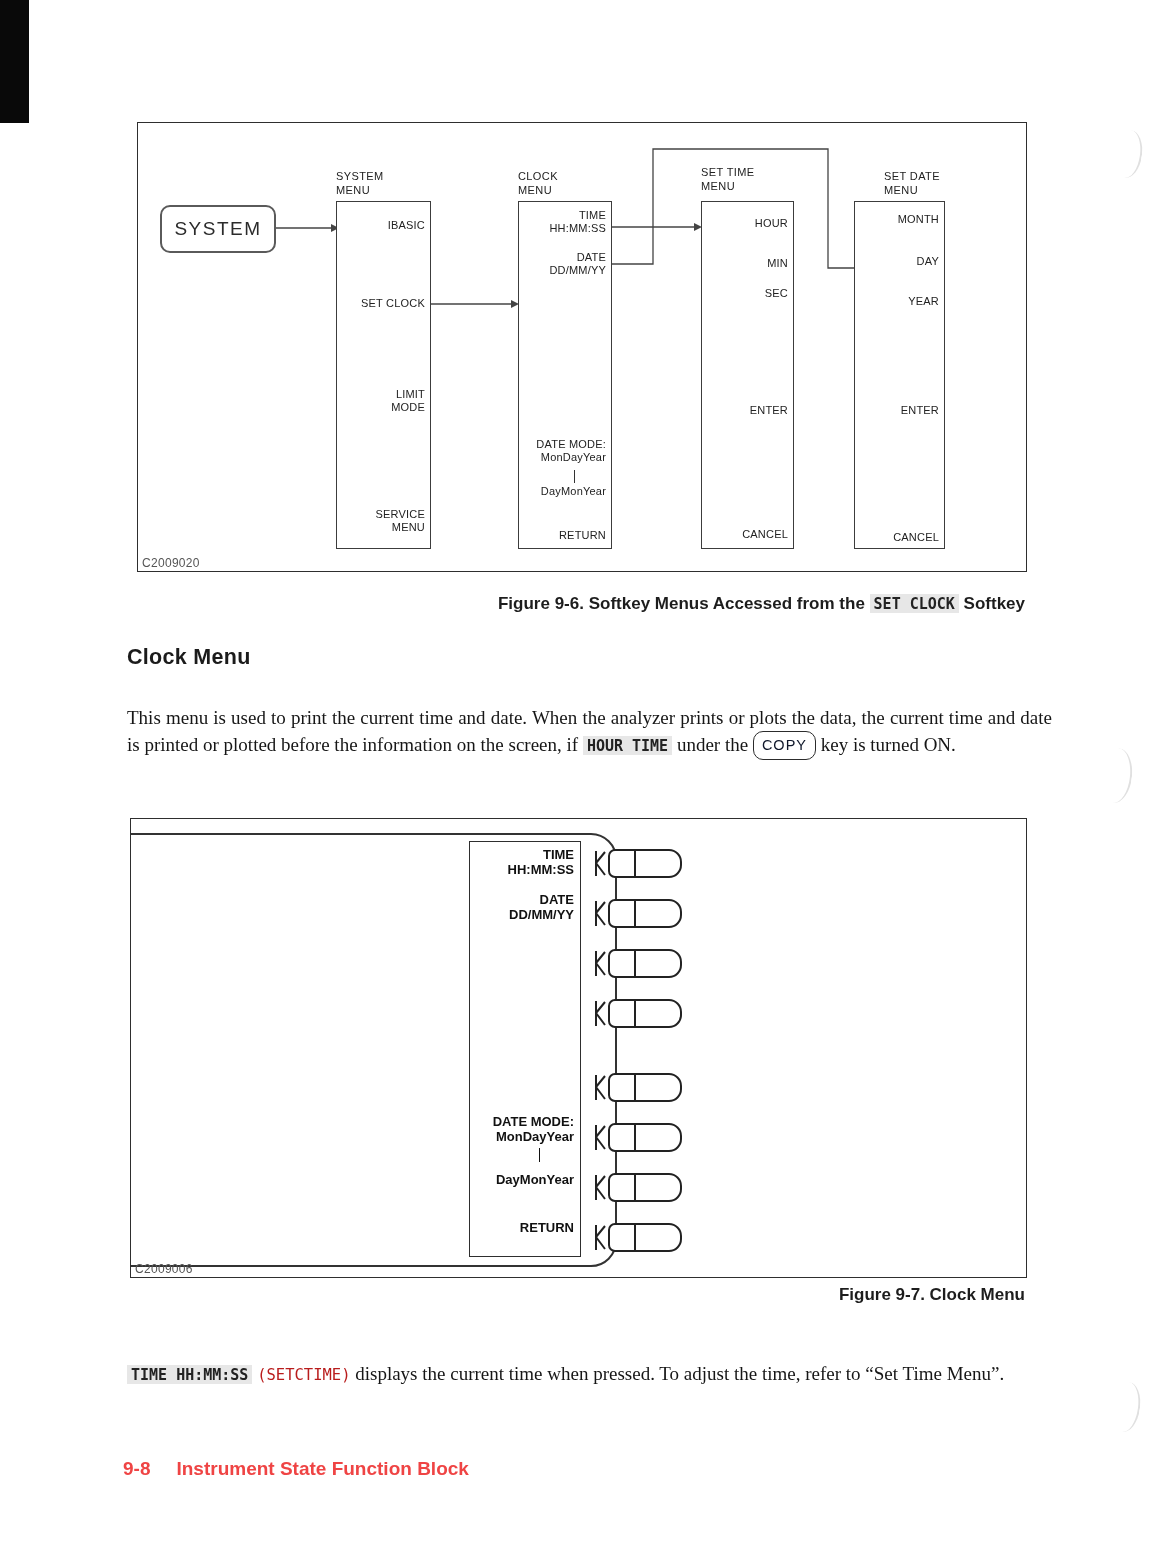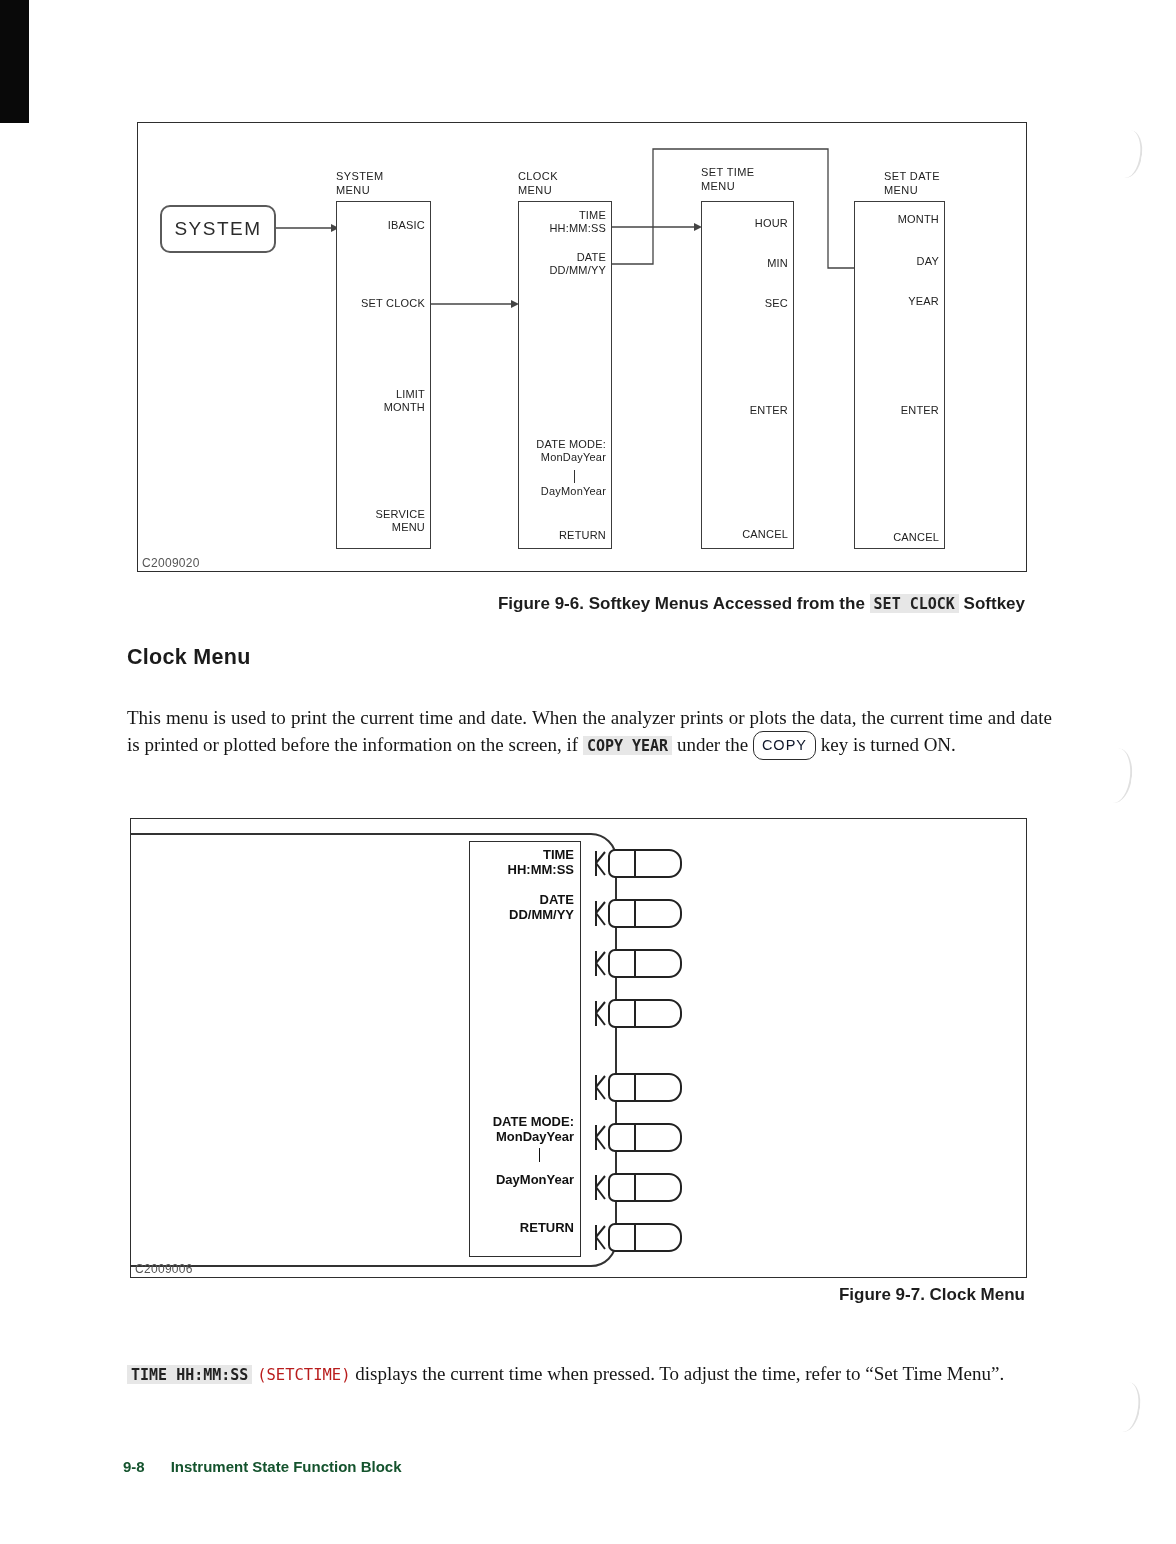--- a/index.html
+++ b/index.html
@@ -75,21 +75,21 @@
   .tick97{position:absolute;right:40px;top:306px;width:1.5px;height:14px;background:#111;}
   .softkey{position:absolute;left:462px;display:flex;align-items:center;}
   .keyrect{
     width:70px;height:25px;border:2px solid #222;border-radius:7px 13px 13px 7px;
     position:relative;margin-left:2px;background:#fff;
   }
   .keyrect::after{content:"";position:absolute;left:24px;top:0;bottom:0;width:1.5px;background:#222;}
 
   .footer{
     position:absolute;left:123px;top:1458px;font-family:"Liberation Sans",sans-serif;
-    font-weight:bold;font-size:15px;color:#14532d;
+    font-weight:bold;font-size:19px;color:#ef4444;
   }
   .footer .num{margin-right:26px;}
 </style>
 </head>
 <body>
 
 <div class="page-root">
 
   <div class="black-bar"></div>
   <div class="arc" style="left:1114px;top:130px;width:26px;height:48px;transform:rotate(8deg);"></div>
@@ -120,41 +120,41 @@
 MENU</div>
     <div class="colhead" style="left:563px;top:42px;">SET TIME
 MENU</div>
     <div class="colhead" style="left:746px;top:46px;">SET DATE
 MENU</div>
 
     <div class="menubox" style="left:198px;width:93px;">
       <div class="mi" style="top:17px;">IBASIC</div>
       <div class="mi" style="top:95px;">SET CLOCK</div>
       <div class="mi" style="top:186px;">LIMIT
-MONTH</div>
+MODE</div>
       <div class="mi" style="top:306px;">SERVICE
 MENU</div>
     </div>
 
     <div class="menubox" style="left:380px;width:92px;">
       <div class="mi" style="top:7px;">TIME
 HH:MM:SS</div>
       <div class="mi" style="top:49px;">DATE
 DD/MM/YY</div>
       <div class="mi" style="top:236px;">DATE MODE:
 MonDayYear</div>
       <div class="tick96"></div>
       <div class="mi" style="top:283px;">DayMonYear</div>
       <div class="mi" style="top:327px;">RETURN</div>
     </div>
 
     <div class="menubox" style="left:563px;width:91px;">
       <div class="mi" style="top:15px;">HOUR</div>
       <div class="mi" style="top:55px;">MIN</div>
-      <div class="mi" style="top:95px;">SEC</div>
+      <div class="mi" style="top:85px;">SEC</div>
       <div class="mi" style="top:202px;">ENTER</div>
       <div class="mi" style="top:326px;">CANCEL</div>
     </div>
 
     <div class="menubox" style="left:716px;width:89px;">
       <div class="mi" style="top:11px;">MONTH</div>
       <div class="mi" style="top:53px;">DAY</div>
       <div class="mi" style="top:93px;">YEAR</div>
       <div class="mi" style="top:202px;">ENTER</div>
       <div class="mi" style="top:329px;">CANCEL</div>
@@ -163,21 +163,21 @@
     <div class="fig-code">C2009020</div>
   </div>
 
   <div class="caption cap96">
     <span>Figure 9-6. Softkey Menus Accessed from the </span><span class="skey">SET CLOCK</span><span> Softkey</span>
   </div>
 
   <div class="h2">Clock Menu</div>
 
   <p class="body-p p1">
-    <span>This menu is used to print the current time and date. When the analyzer prints or plots the data, the current time and date is printed or plotted before the information on the screen, if </span><span class="skey">COPY YEAR</span><span> under the </span><span class="keycap">COPY</span><span> key is turned ON.</span>
+    <span>This menu is used to print the current time and date. When the analyzer prints or plots the data, the current time and date is printed or plotted before the information on the screen, if </span><span class="skey">HOUR TIME</span><span> under the </span><span class="keycap">COPY</span><span> key is turned ON.</span>
   </p>
 
   <div class="fig97">
     <div class="crt"></div>
 
     <div class="lblbox">
       <div class="flabel" style="top:5px;">TIME
 HH:MM:SS</div>
       <div class="flabel" style="top:50px;">DATE
 DD/MM/YY</div>

